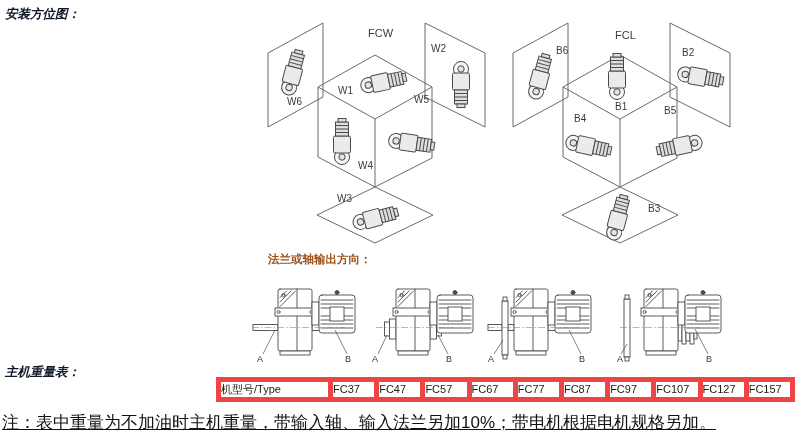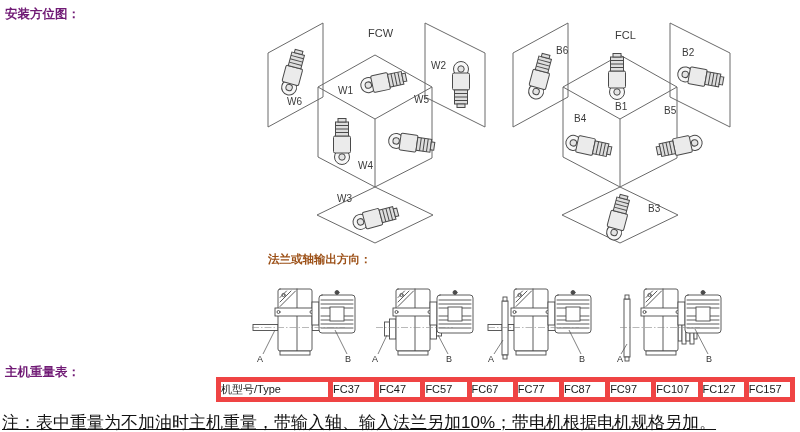--- a/index.html
+++ b/index.html
@@ -2,21 +2,21 @@
 <html><head>
 <meta charset="utf-8">
 <style>
   html,body{margin:0;padding:0;}
   body{
     width:800px;height:432px;background:#ffffff;position:relative;
     font-family:"Liberation Sans","DejaVu Sans",sans-serif;color:#1a1a1a;
     overflow:hidden;
   }
   .abs{position:absolute;}
-  .h-black{font-size:12.5px;font-weight:bold;color:#701a75;white-space:nowrap;}
+  .h-black{font-size:12.5px;font-weight:bold;color:#0f172a;white-space:nowrap;font-style:italic;}
   .h-accent{font-size:11.5px;font-weight:bold;color:#9c5017;white-space:nowrap;margin-left:32px;}
   .diagram{width:230px;height:228px;text-align:right;}
   .dia-art{position:absolute;left:0;top:0;}
   .pos-label{position:absolute;font-size:10px;color:#3a3a3a;white-space:nowrap;}
   .dia-title{position:absolute;font-size:11px;color:#3a3a3a;white-space:nowrap;}
   .drawing{width:115px;height:95px;}
   .drawing text{font-size:9px;fill:#333;}
   .part{stroke:#4a4a4a;stroke-width:0.9;fill:#ffffff;}
   .leader{stroke:#4a4a4a;stroke-width:0.7;fill:none;}
   .cl{stroke:#8a8a8a;stroke-width:0.6;stroke-dasharray:7 2 1.5 2;}
@@ -71,21 +71,21 @@
     <use href="#isoframe"></use>
     <use href="#gmotor" transform="translate(31,51) rotate(-75)"></use>
     <use href="#gmotor" transform="translate(199,62) rotate(90)"></use>
     <use href="#gmotor" transform="translate(121,60) rotate(-12)"></use>
     <use href="#gmotor" transform="translate(80,120) rotate(-90)"></use>
     <use href="#gmotor" transform="translate(149,121) rotate(8)"></use>
     <use href="#gmotor" transform="translate(113,196) rotate(-15)"></use>
   </svg>
   <span class="dia-title" style="left:106px;top:5px">FCW</span>
   <span class="pos-label" style="left:76px;top:63px">W1</span>
-  <span class="pos-label" style="left:169px;top:38px">W2</span>
+  <span class="pos-label" style="left:169px;top:21px">W2</span>
   <span class="pos-label" style="left:75px;top:171px">W3</span>
   <span class="pos-label" style="left:96px;top:138px">W4</span>
   <span class="pos-label" style="left:152px;top:72px">W5</span>
   <span class="pos-label" style="left:25px;top:74px">W6</span>
 </div>
 
 <div class="abs diagram" style="left:507px;top:22px">
   <svg class="dia-art" viewBox="0 0 230 228" width="230" height="228">
     <use href="#isoframe"></use>
     <use href="#gmotor" transform="translate(33,55) rotate(-75)"></use>

